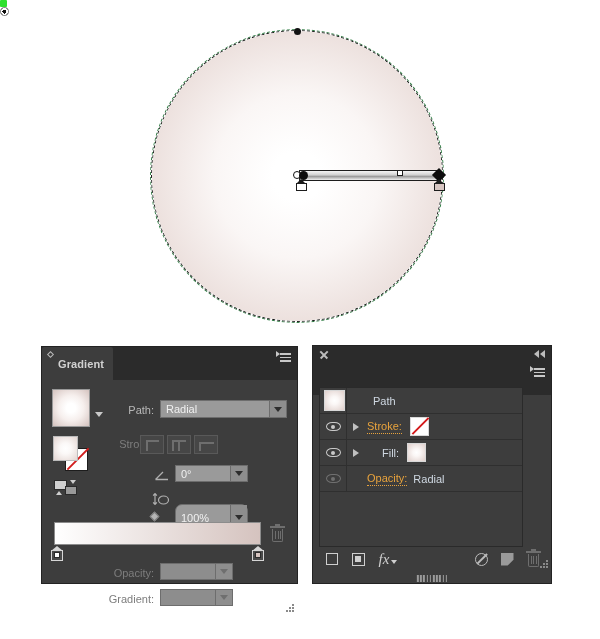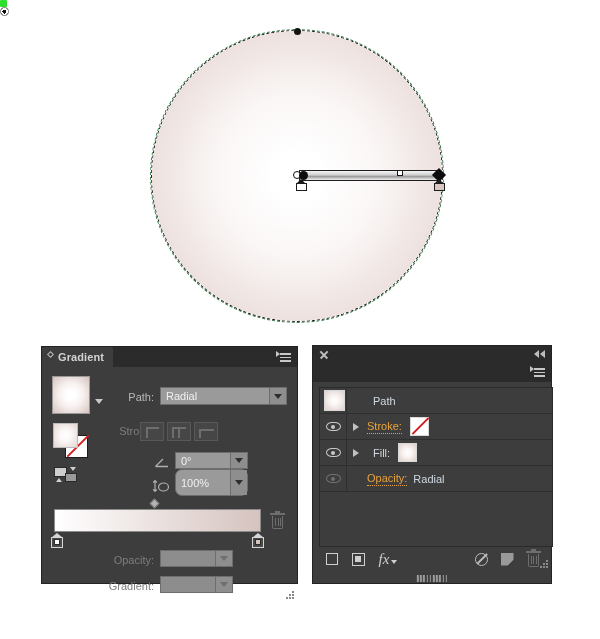--- a/index.html
+++ b/index.html
@@ -151,21 +151,21 @@
     background: #3d3d3d;
     border: 1px solid #232323;
     box-sizing: border-box;
   }
   .panel-titlebar {
     height: 16px;
     background: #2b2b2b;
     position: relative;
   }
   .panel-tabstrip {
-    height: 20px;
+    height: 33px;
     background: #2b2b2b;
     position: relative;
     display: flex;
     align-items: stretch;
   }
   .panel-tab {
     background: #3d3d3d;
     color: #d2d2d2;
     font-size: 11px;
     padding: 0 9px 0 8px;
@@ -439,21 +439,21 @@
   .ap-collapse .ar {
     width: 0; height: 0;
     border-right: 5px solid #bdbdbd;
     border-top: 4px solid transparent;
     border-bottom: 4px solid transparent;
   }
 
   .ap-list {
     position: absolute;
     left: 6px; top: 41px;
-    width: 234px; height: 160px;
+    width: 204px; height: 160px;
     background: #3d3d3d;
     border: 1px solid #2a2a2a;
     box-sizing: border-box;
   }
   .ap-row {
     position: relative;
     height: 25px;
     border-bottom: 1px solid #2f2f2f;
     display: flex;
     align-items: center;
@@ -493,21 +493,21 @@
   .ap-label {
     font-size: 11px;
     color: #b6c5d6;
     margin-left: 2px;
   }
   .ap-label.link {
     color: #e8a33d;
     border-bottom: 1px dotted #e8a33d;
     padding-bottom: 1px;
   }
-  .ap-label.plain { color: #cfd8e2; margin-left: 8px; }
+  .ap-label.plain { color: #cfd8e2; margin-left: 17px; }
   .ap-chip {
     width: 19px; height: 19px;
     border: 1.5px solid #d8d8d8;
     box-sizing: border-box;
     margin-left: 8px;
     background: #fff;
     position: relative;
   }
   .ap-chip.none::after {
     content: "";
@@ -703,21 +703,21 @@
         <span class="caret-down"></span>
       </span>
     </div>
 
     <div class="icon-aspect">
       <svg width="18" height="14" viewBox="0 0 18 14">
         <path d="M3 1.5 L3 12.5 M3 1.5 L1.2 3.6 M3 1.5 L4.8 3.6 M3 12.5 L1.2 10.4 M3 12.5 L4.8 10.4" stroke="#b0b0b0" stroke-width="1.2" fill="none"></path>
         <ellipse cx="11.5" cy="8" rx="5" ry="4" stroke="#b0b0b0" stroke-width="1.2" fill="none"></ellipse>
       </svg>
     </div>
-    <div class="field" style="left:133px; top:102px; width:73px; height:27px;border-radius:7px;">
+    <div class="field" style="left:133px; top:124px; width:73px; height:27px;border-radius:7px;">
       <span>100%</span>
       <span class="field-arrowbox">
         <span class="caret-down"></span>
       </span>
     </div>
 
     <div class="fs-proxy">
       <div class="fs-back">
         <span class="slash"></span>
       </div>

